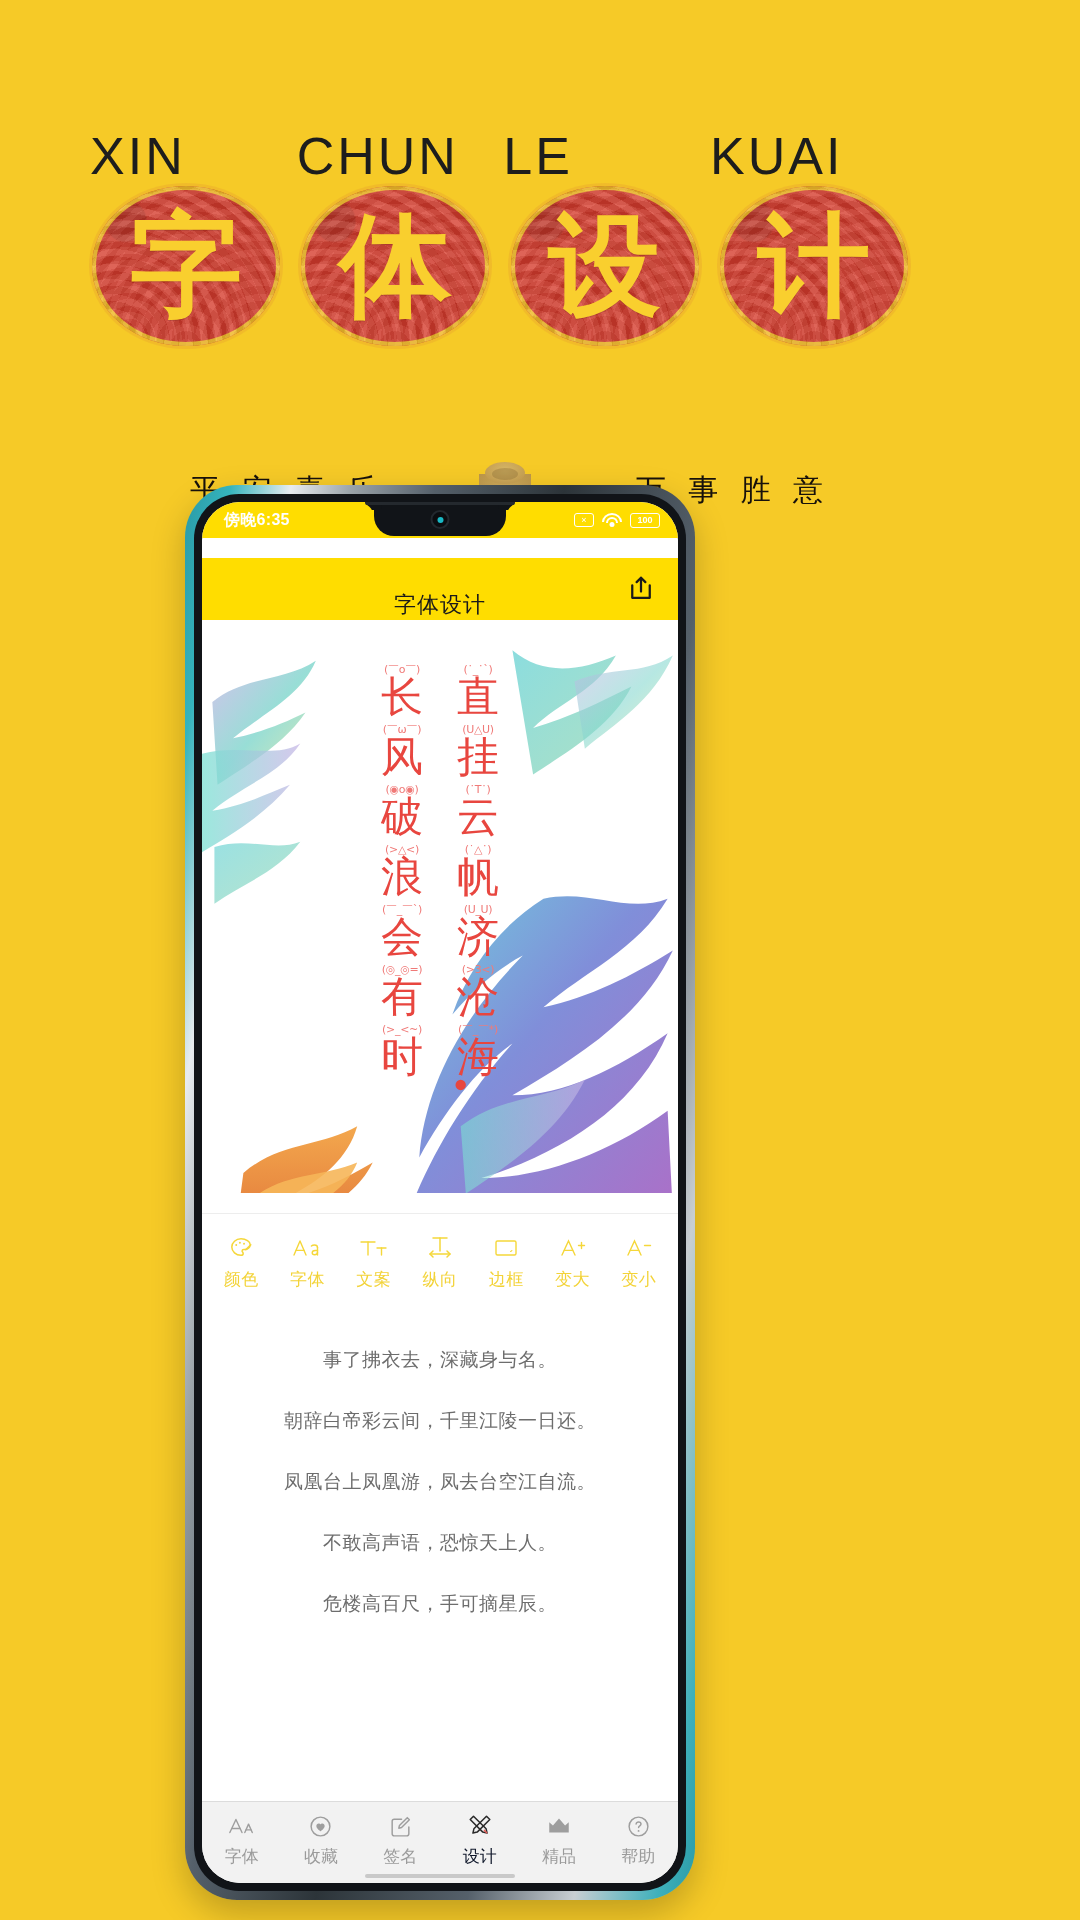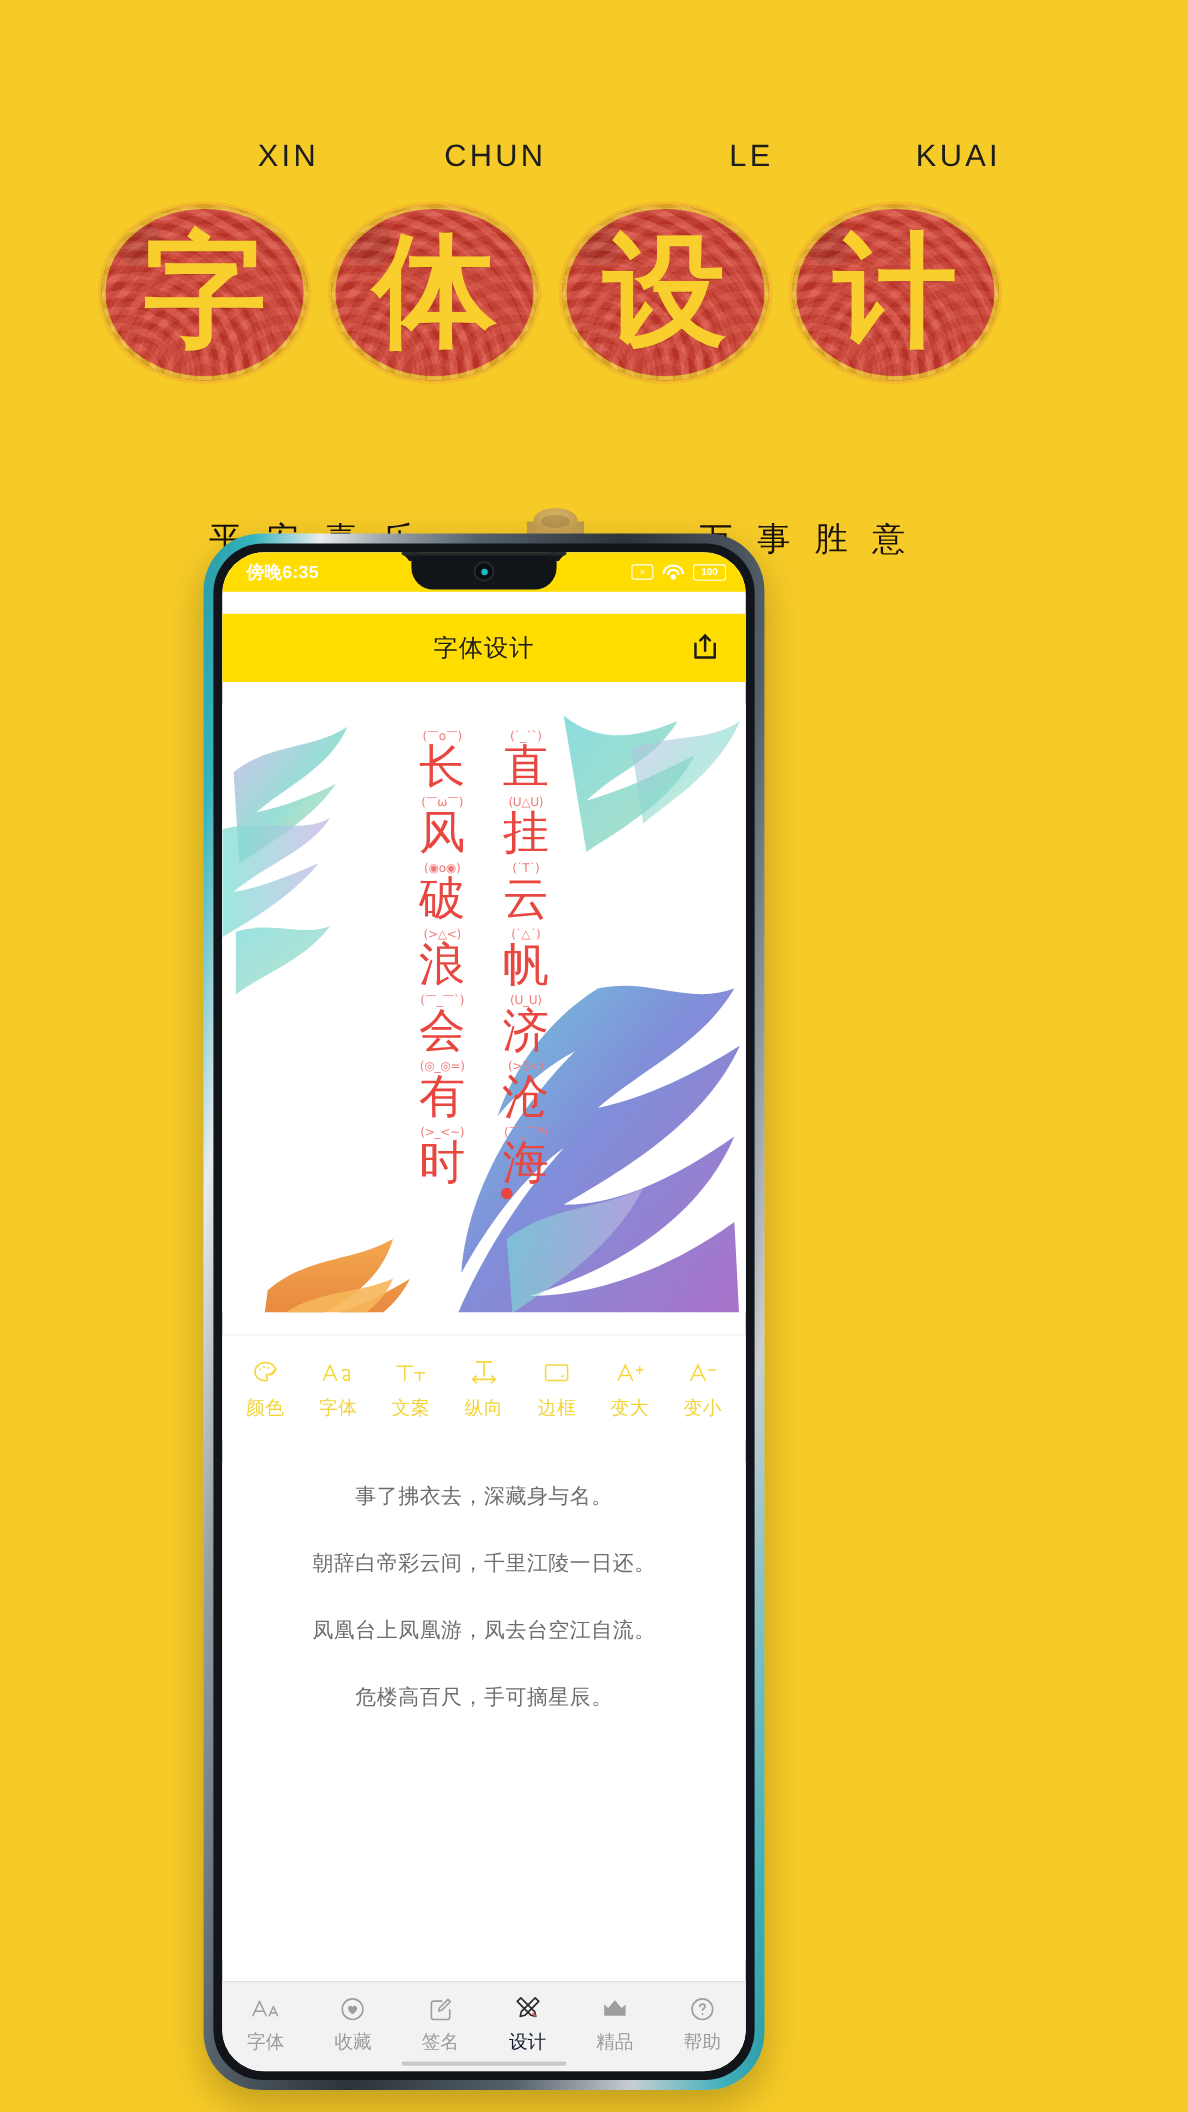--- a/index.html
+++ b/index.html
@@ -11,22 +11,22 @@
   }
 
   
   .poster { position:absolute; top:0; left:0; width:1080px; height:530px; }
 
   .pinyin-row {
     position:absolute; top:126px; left:90px; width:820px;
     display:flex; justify-content:space-between; align-items:flex-end;
   }
   .pinyin {
-    font-size:28px; letter-spacing:3px; color:#1d1d1d;
-    font-weight:400; width:200px; text-align:right;
+    font-size:52px; letter-spacing:3px; color:#1d1d1d;
+    font-weight:400; width:200px; text-align:left;
   }
 
   .seal-row {
     position:absolute; top:186px; left:92px; width:816px;
     display:flex; justify-content:space-between;
   }
   .seal {
     width:188px; height:160px; position:relative;
     border-radius:50%;
     background:
@@ -142,21 +142,21 @@
   .ic-wifi span:nth-child(3){ top:9px; width:5px; height:5px; border-radius:50%; background:#fff; border:none; }
   .ic-batt {
     min-width:30px; height:15px; border:1.6px solid #fff; border-radius:3px;
     display:flex; align-items:center; justify-content:center;
     font-size:9px; font-weight:700; color:#fff; padding:0 2px;
   }
 
   
   .app-header {
     height:62px; background:#FFDD00; flex:0 0 62px;
-    display:flex; align-items:center; justify-content:center;
+    display:flex; align-items:flex-end; justify-content:center;
     position:relative;
   }
   .app-title { font-size:22px; color:#1a1a1a; font-weight:500; letter-spacing:1px; }
   .share-btn { position:absolute; right:22px; top:50%; transform:translateY(-50%); width:30px; height:30px; }
   .share-btn svg { display:block; }
 
   
   .canvas {
     flex:0 0 553px; background:#fff; position:relative; overflow:hidden;
   }
@@ -470,20 +470,21 @@
             </span>
             <span class="tlabel">变小</span>
           </div>
 
         </div>
 
         <div class="poem-list">
           <div class="poem-line">事了拂衣去，深藏身与名。</div>
           <div class="poem-line">朝辞白帝彩云间，千里江陵一日还。</div>
           <div class="poem-line">凤凰台上凤凰游，凤去台空江自流。</div>
+          <div class="poem-line">不敢高声语，恐惊天上人。</div>
           <div class="poem-line">危楼高百尺，手可摘星辰。</div>
         </div>
 
         <div class="bottomnav">
 
           <div class="nav">
             <span class="nicon">
               <svg viewBox="0 0 30 24" width="28" height="24" fill="none" stroke="currentColor" stroke-width="1.5" stroke-linecap="round" stroke-linejoin="round">
                 <path d="M2 19L8.5 5 15 19"></path>
                   <path d="M4.3 14.6h8.4"></path>

